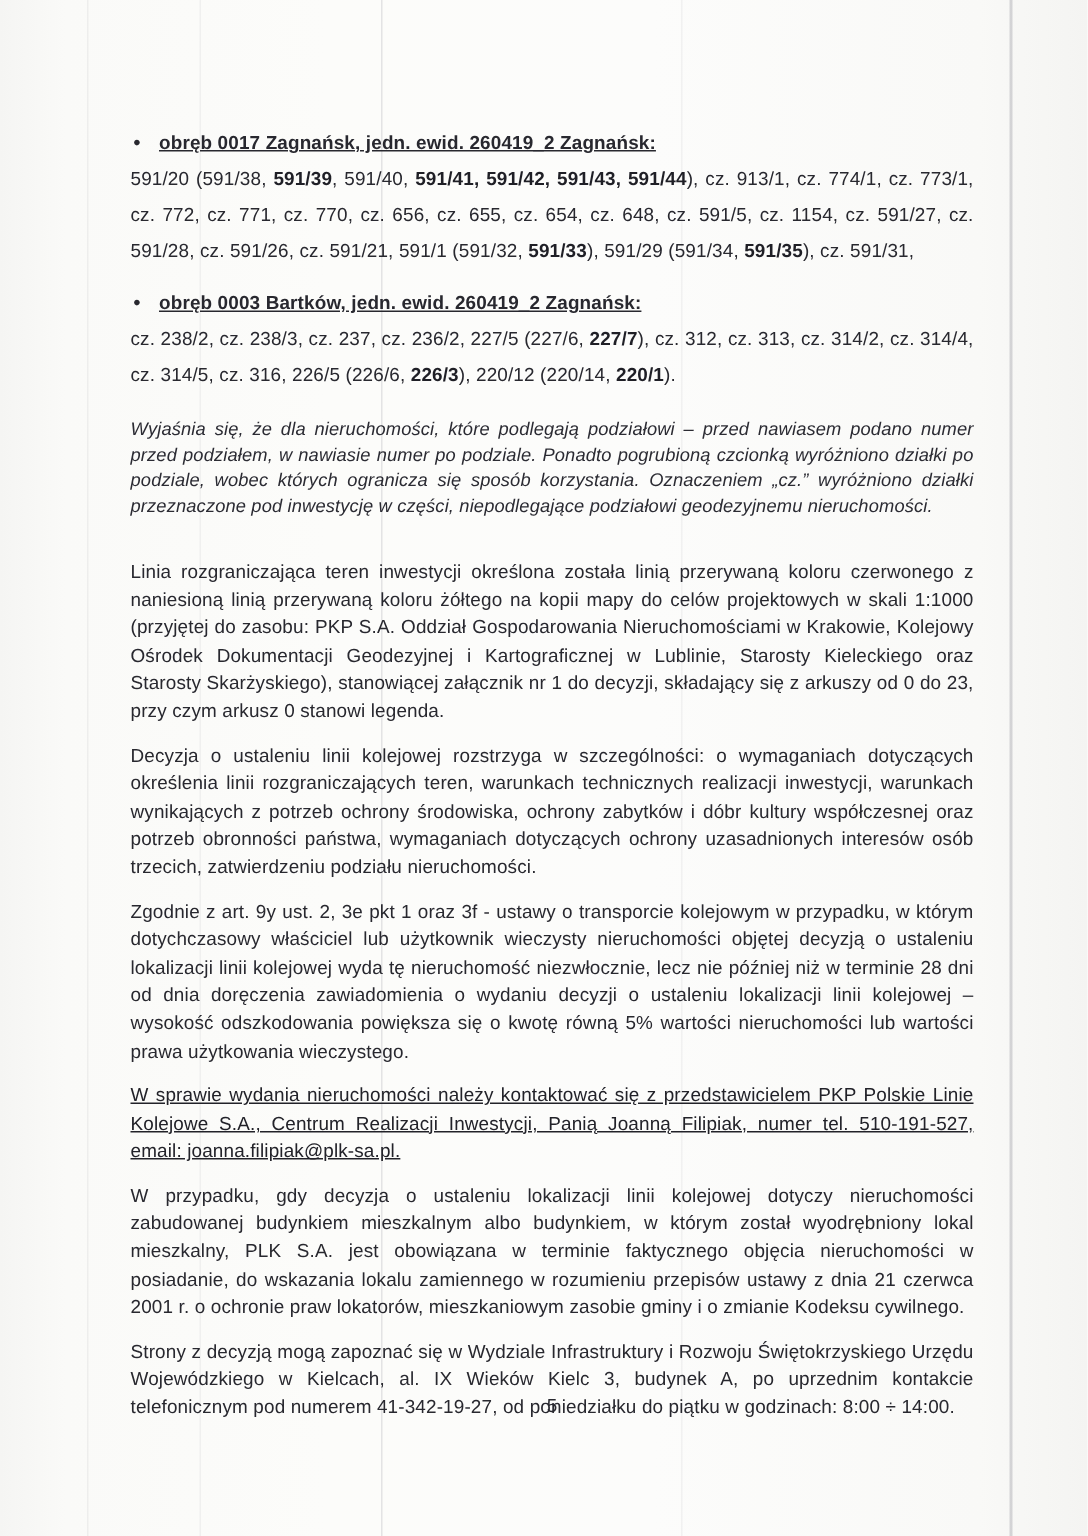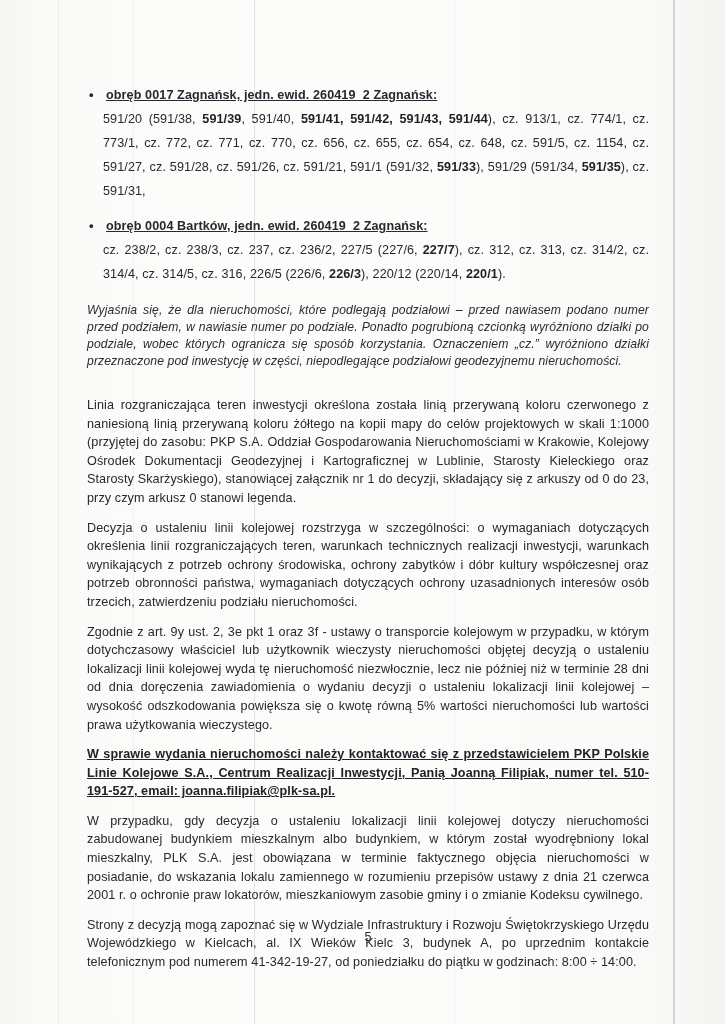--- a/index.html
+++ b/index.html
@@ -34,37 +34,37 @@
   .bullet-head{
     position:relative;
     padding-left:19px;
     font-weight:700;
     margin-bottom:5px;
     text-align:left;
   }
   .bullet-head .dot{position:absolute;left:2px;top:-1px;font-size:13px;}
   .bullet-head .head-text{text-decoration:underline;}
   .parcels{
-    margin:0 0 16px 16px;
+    margin:0 0 16px 0;
     line-height:24px;
   }
   .seg-bold{font-weight:700;color:#1f1f26;}
   .note{
     margin:0 0 26px 0;
     font-style:italic;
     font-size:12.2px;
     line-height:17px;
     color:#2b2b33;
   }
   .para{
     margin:0 0 11px 0;
     line-height:18.6px;
   }
   .para.contact{
-    font-weight:700;
+    font-weight:400;
     text-decoration:underline;
     color:#222229;
   }
   .page-num{
     position:absolute;
     top:930px;left:87px;width:562px;
     text-align:center;
     font-size:12.6px;
     color:#2a2a31;
   }
@@ -83,21 +83,21 @@
 
     <div class="bullet-item">
       <div class="bullet-head">
         <span class="dot">•</span><span class="head-text">obręb 0017 Zagnańsk, jedn. ewid. 260419_2 Zagnańsk:</span>
       </div>
       <p class="parcels"><span>591/20 (591/38, </span><span class="seg-bold">591/39</span><span>, 591/40, </span><span class="seg-bold">591/41, 591/42, 591/43, 591/44</span><span>), cz. 913/1, cz. 774/1, cz. 773/1, cz. 772, cz. 771, cz. 770, cz. 656, cz. 655, cz. 654, cz. 648, cz. 591/5, cz. 1154, cz. 591/27, cz. 591/28, cz. 591/26, cz. 591/21, 591/1 (591/32, </span><span class="seg-bold">591/33</span><span>), 591/29 (591/34, </span><span class="seg-bold">591/35</span><span>), cz. 591/31,</span></p>
     </div>
 
     <div class="bullet-item">
       <div class="bullet-head">
-        <span class="dot">•</span><span class="head-text">obręb 0004 Bartków, jedn. ewid. 260419_2 Zagnańsk:</span>
+        <span class="dot">•</span><span class="head-text">obręb 0003 Bartków, jedn. ewid. 260419_2 Zagnańsk:</span>
       </div>
       <p class="parcels"><span>cz. 238/2, cz. 238/3, cz. 237, cz. 236/2, 227/5 (227/6, </span><span class="seg-bold">227/7</span><span>), cz. 312, cz. 313, cz. 314/2, cz. 314/4, cz. 314/5, cz. 316, 226/5 (226/6, </span><span class="seg-bold">226/3</span><span>), 220/12 (220/14, </span><span class="seg-bold">220/1</span><span>).</span></p>
     </div>
 
     <p class="note">Wyjaśnia się, że dla nieruchomości, które podlegają podziałowi – przed nawiasem podano numer przed podziałem, w nawiasie numer po podziale. Ponadto pogrubioną czcionką wyróżniono działki po podziale, wobec których ogranicza się sposób korzystania. Oznaczeniem „cz.” wyróżniono działki przeznaczone pod inwestycję w części, niepodlegające podziałowi geodezyjnemu nieruchomości.</p>
 
     <p class="para">Linia rozgraniczająca teren inwestycji określona została linią przerywaną koloru czerwonego z naniesioną linią przerywaną koloru żółtego na kopii mapy do celów projektowych w skali 1:1000 (przyjętej do zasobu: PKP S.A. Oddział Gospodarowania Nieruchomościami w Krakowie, Kolejowy Ośrodek Dokumentacji Geodezyjnej i Kartograficznej w Lublinie, Starosty Kieleckiego oraz Starosty Skarżyskiego), stanowiącej załącznik nr 1 do decyzji, składający się z arkuszy od 0 do 23, przy czym arkusz 0 stanowi legenda.</p>
     <p class="para">Decyzja o ustaleniu linii kolejowej rozstrzyga w szczególności: o wymaganiach dotyczących określenia linii rozgraniczających teren, warunkach technicznych realizacji inwestycji, warunkach wynikających z potrzeb ochrony środowiska, ochrony zabytków i dóbr kultury współczesnej oraz potrzeb obronności państwa, wymaganiach dotyczących ochrony uzasadnionych interesów osób trzecich, zatwierdzeniu podziału nieruchomości.</p>
     <p class="para">Zgodnie z art. 9y ust. 2, 3e pkt 1 oraz 3f - ustawy o transporcie kolejowym w przypadku, w którym dotychczasowy właściciel lub użytkownik wieczysty nieruchomości objętej decyzją o ustaleniu lokalizacji linii kolejowej wyda tę nieruchomość niezwłocznie, lecz nie później niż w terminie 28 dni od dnia doręczenia zawiadomienia o wydaniu decyzji o ustaleniu lokalizacji linii kolejowej – wysokość odszkodowania powiększa się o kwotę równą 5% wartości nieruchomości lub wartości prawa użytkowania wieczystego.</p>
 

